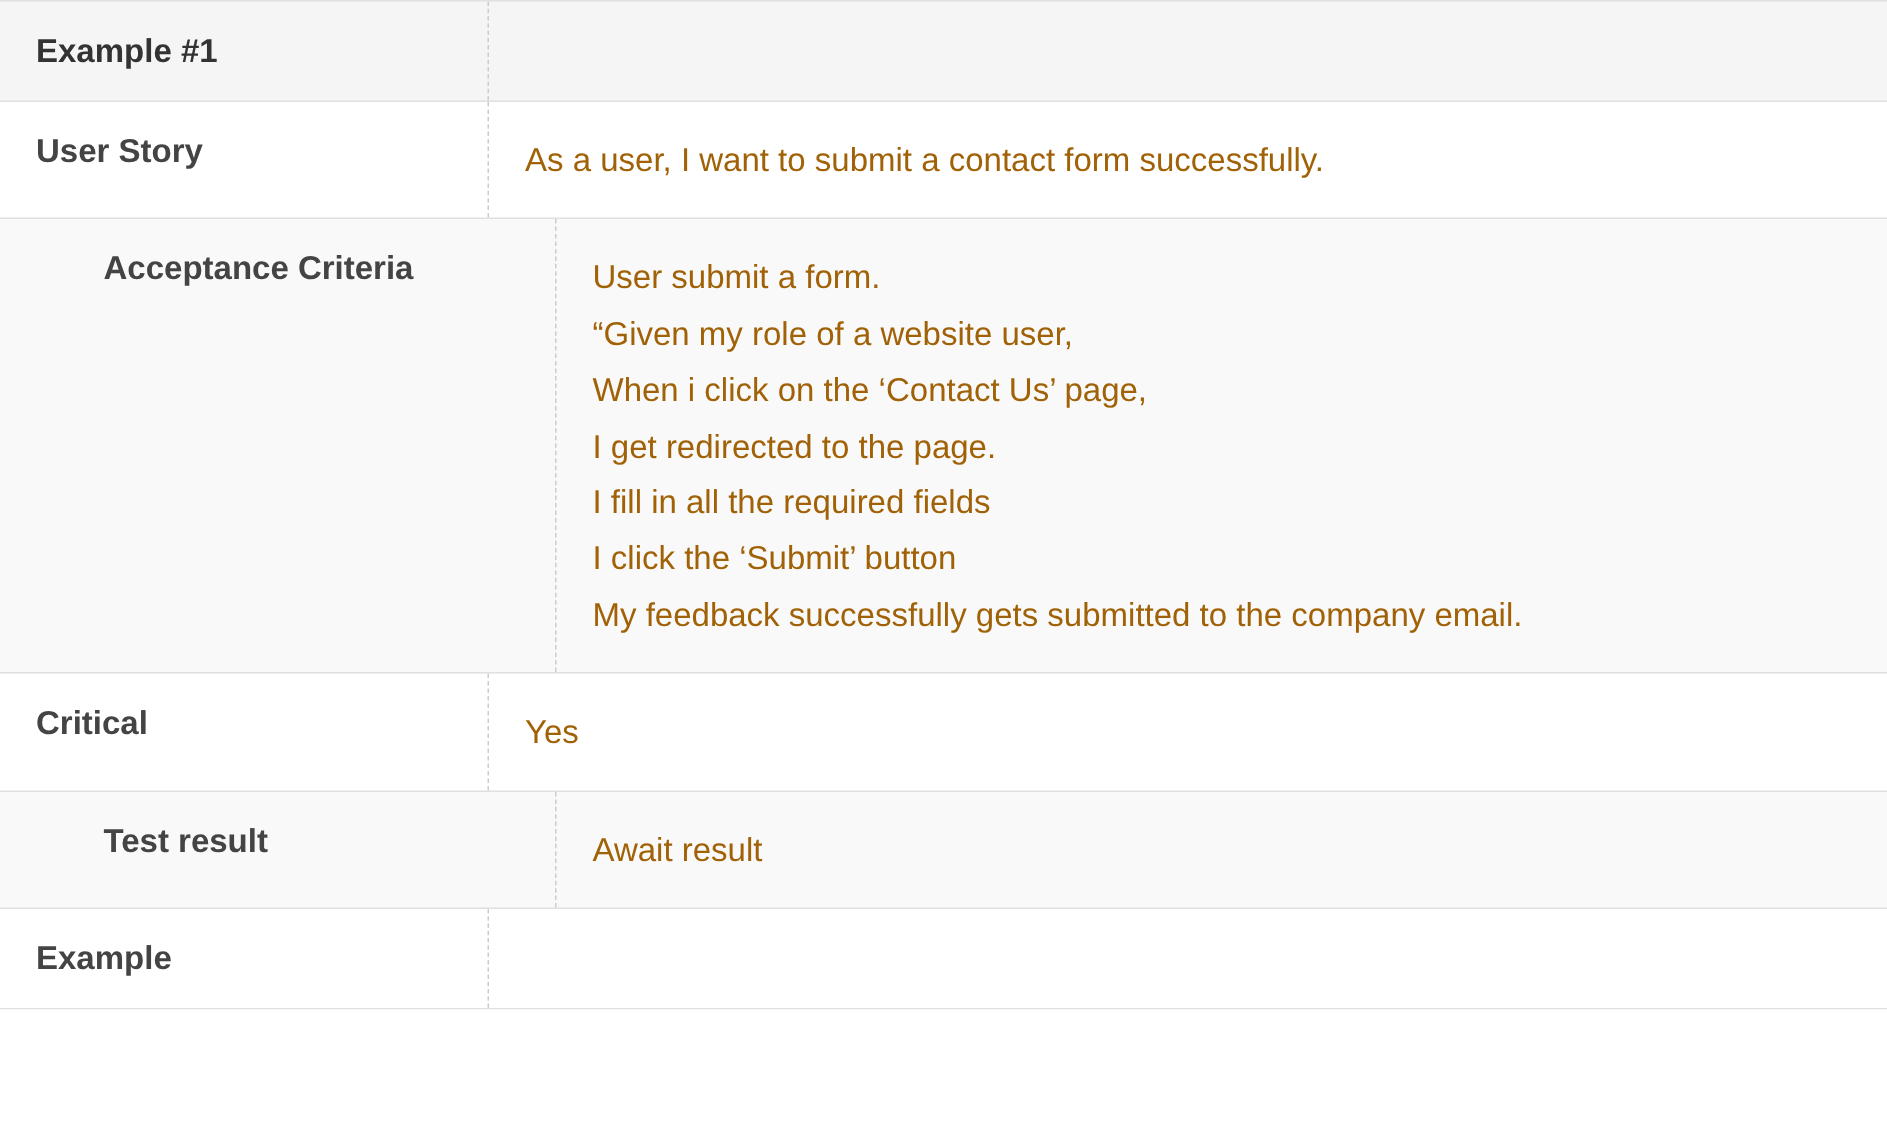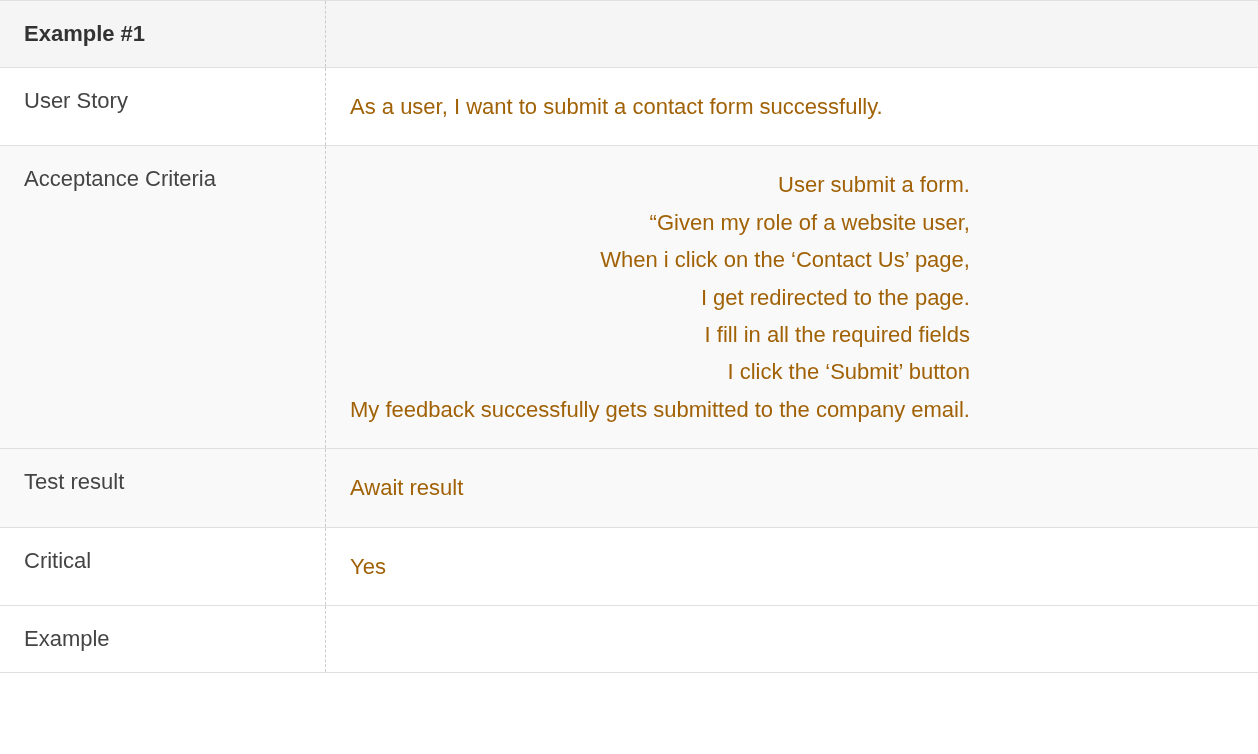--- a/index.html
+++ b/index.html
@@ -15,52 +15,52 @@
       width: 1258px;
     }
     .table {
       width: 100%;
       border-collapse: collapse;
     }
     .table-row {
       display: flex;
       border-top: 1px solid #e0e0e0;
       border-bottom: 1px solid #e0e0e0;
-      text-align: right;
     }
     .table-row + .table-row {
       border-top: none;
     }
     .cell-left {
       width: 326px;
       flex-shrink: 0;
       padding: 20px 24px;
       border-right: 1px dashed #ccc;
       display: flex;
       align-items: flex-start;
     }
     .cell-right {
       flex: 1;
       padding: 20px 24px;
       display: flex;
       align-items: flex-start;
     }
     .row-alt {
       background: #f9f9f9;
+      padding-left: 45px;
     }
     .row-header {
       background: #f5f5f5;
     }
     .header-label {
       font-weight: 700;
       color: #333;
     }
     .label-text {
       color: #444;
-      font-weight: 400;
+      font-weight: 700;
     }
     .value-text {
       color: #a16207;
       font-weight: 400;
       line-height: 1.7;
       white-space: pre-line;
     }
   </style>
 </head>
 <body>
@@ -93,35 +93,35 @@
       <span class="value-text">User submit a form.
 “Given my role of a website user,
 When i click on the ‘Contact Us’ page,
 I get redirected to the page.
 I fill in all the required fields
 I click the ‘Submit’ button
 My feedback successfully gets submitted to the company email.</span>
     </div>
   </div>
 
+  <div class="table-row">
+    <div class="cell-left">
+      <span class="label-text">Critical</span>
+    </div>
+    <div class="cell-right">
+      <span class="value-text">Yes</span>
+    </div>
+  </div>
+
   <div class="table-row row-alt">
     <div class="cell-left">
       <span class="label-text">Test result</span>
     </div>
     <div class="cell-right">
       <span class="value-text">Await result</span>
-    </div>
-  </div>
-
-  <div class="table-row">
-    <div class="cell-left">
-      <span class="label-text">Critical</span>
-    </div>
-    <div class="cell-right">
-      <span class="value-text">Yes</span>
     </div>
   </div>
 
   <div class="table-row">
     <div class="cell-left">
       <span class="label-text">Example</span>
     </div>
   </div>
 
 </div>

